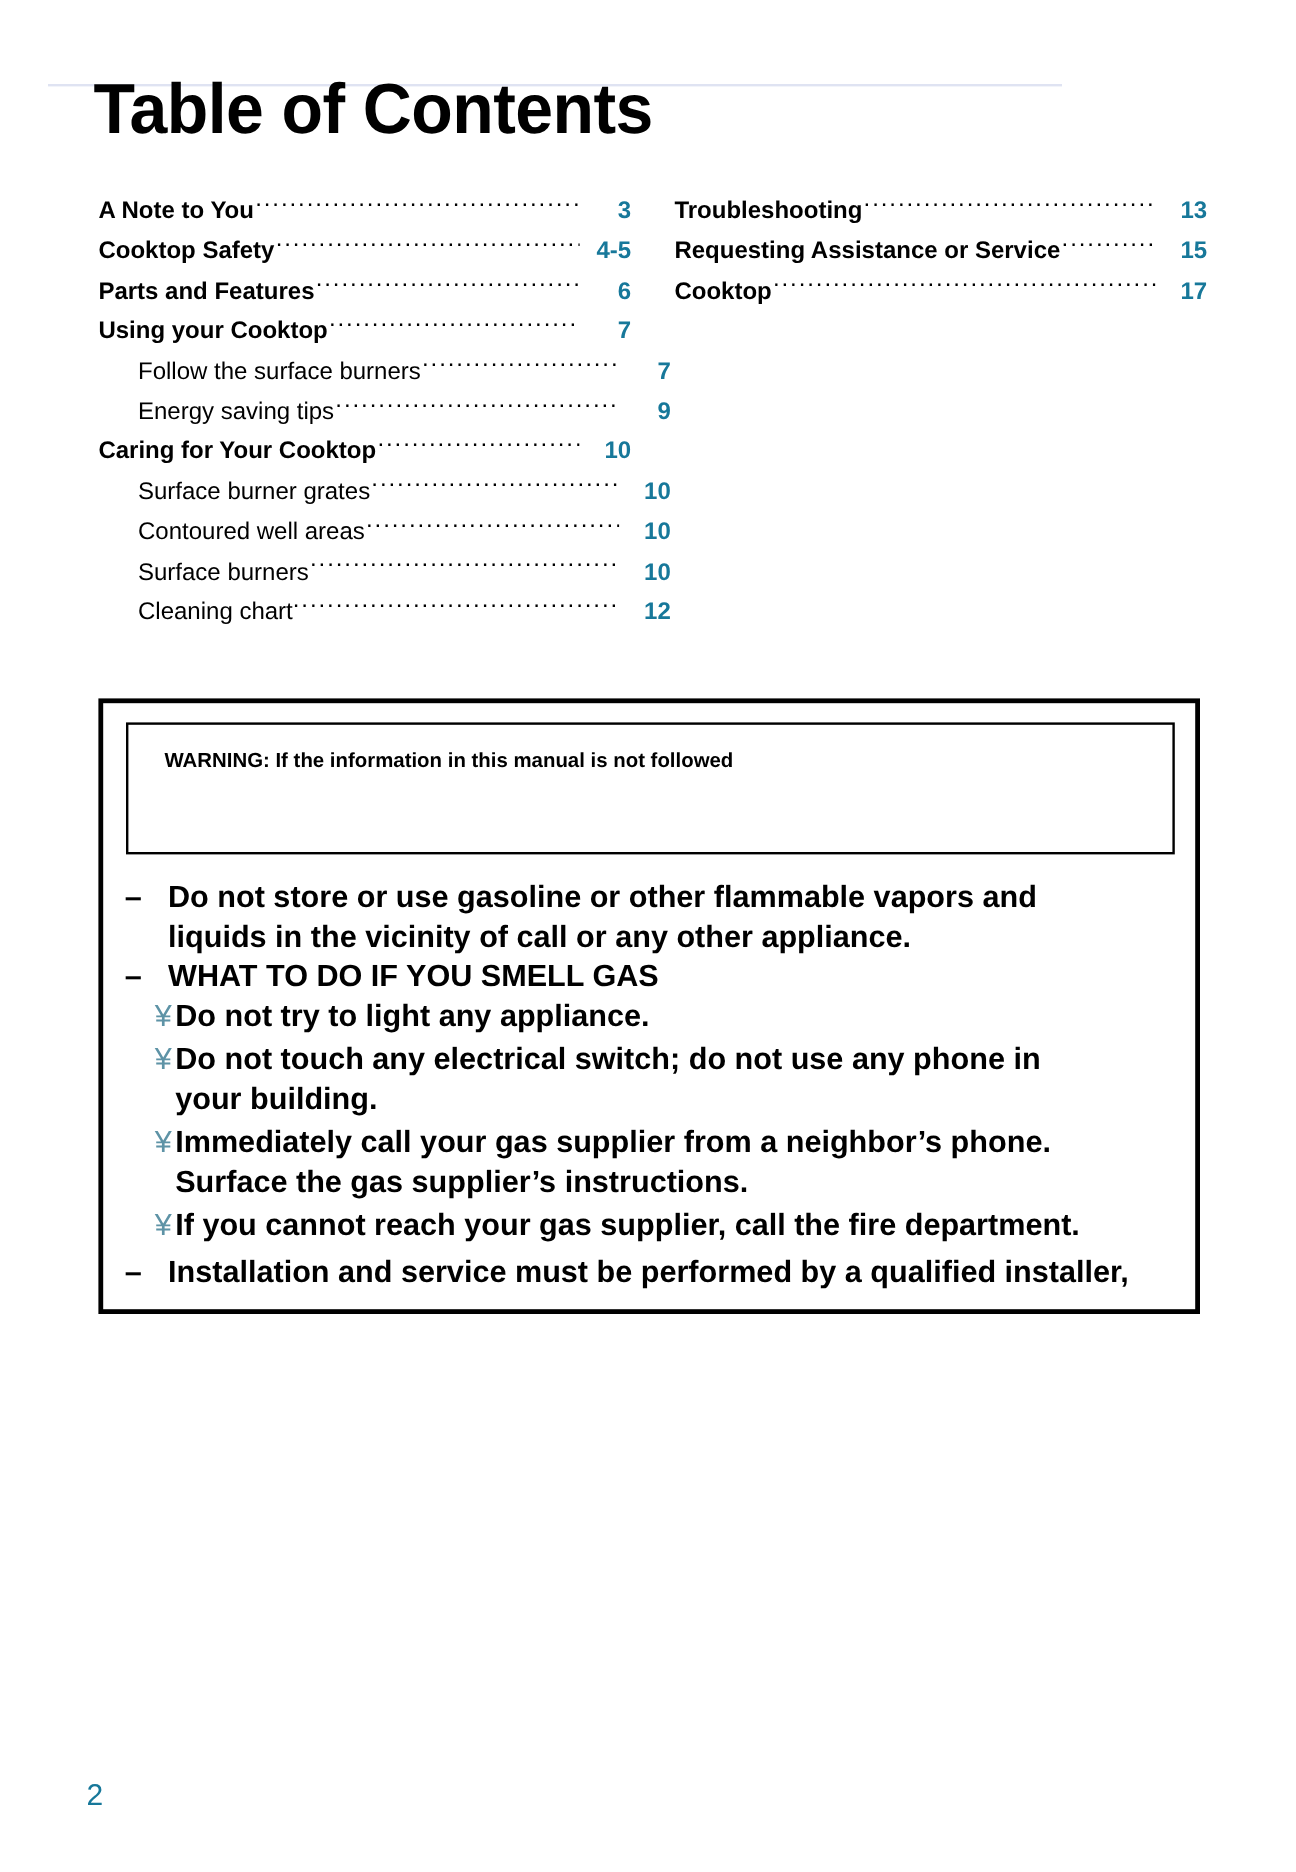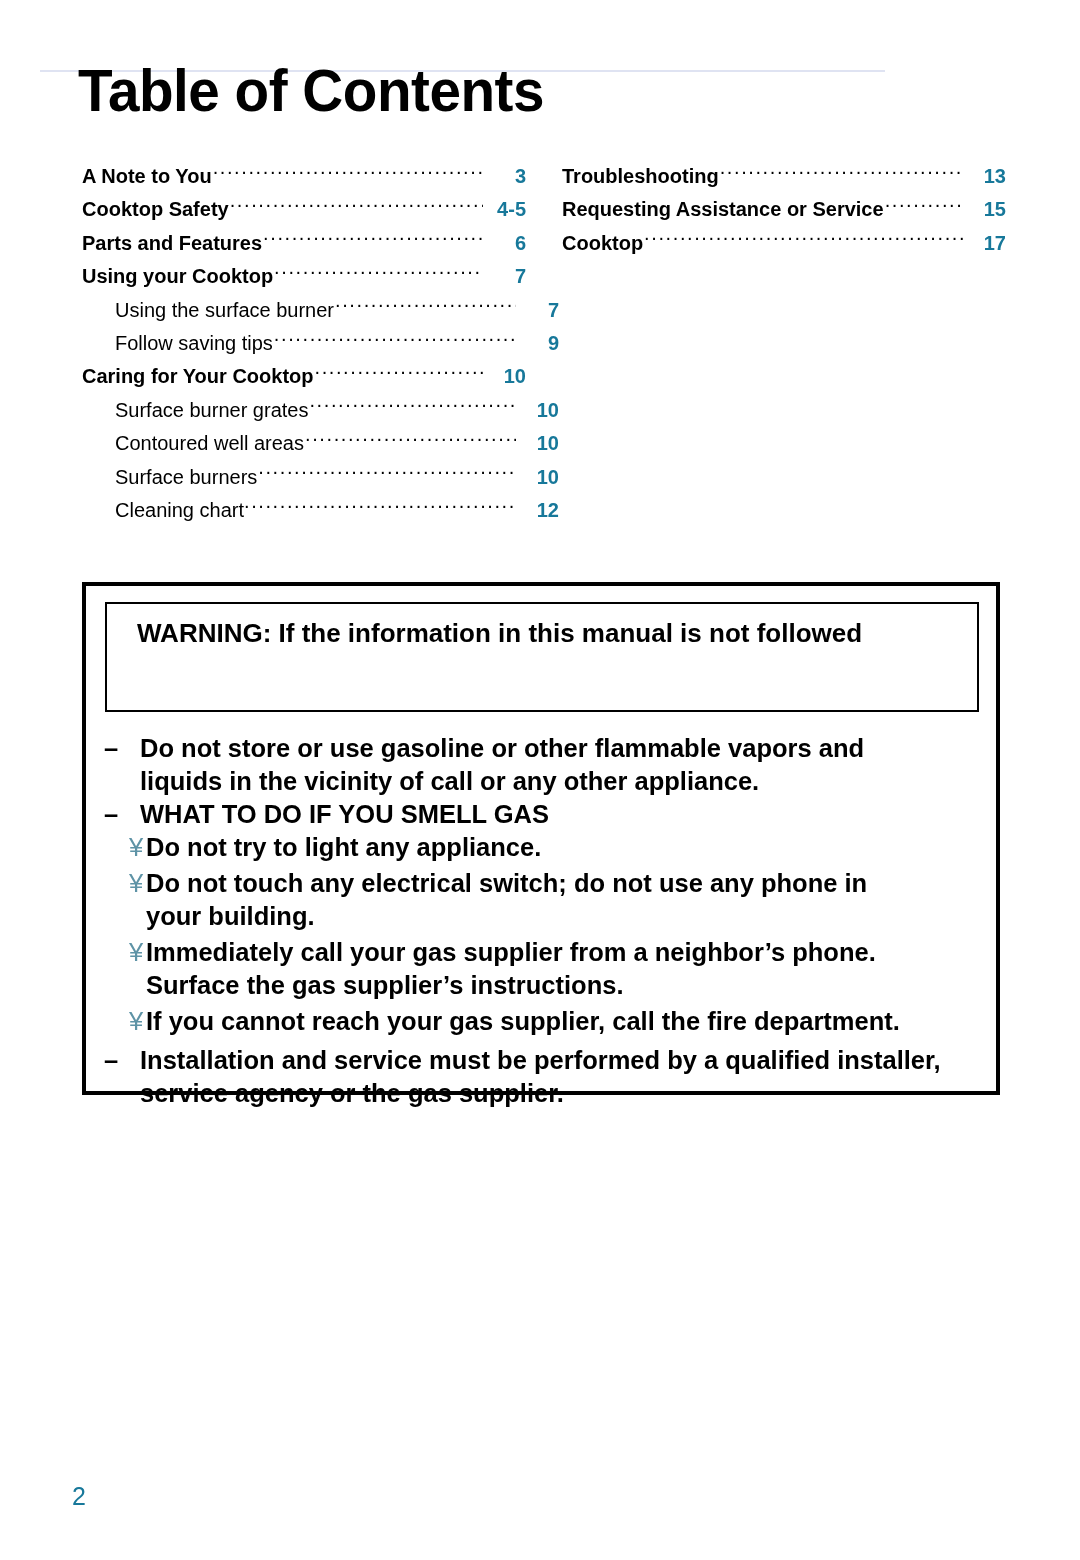--- a/index.html
+++ b/index.html
@@ -114,21 +114,21 @@
     width: 874px;
     height: 110px;
     border: 2px solid #000000;
     box-sizing: border-box;
   }
   .warning-inner-text {
     position: absolute;
     left: 30px;
     top: 14px;
     right: 12px;
-    font-size: 26px;
+    font-size: 17px;
     font-weight: bold;
     line-height: 31px;
   }
   .warning-inner-text .ind {
     display: block;
     text-indent: 0;
     padding-left: 0;
   }
   .warning-inner-text .ln2,
   .warning-inner-text .ln3 { padding-left: 0px; }
@@ -197,26 +197,26 @@
         <span class="toc-label">Parts and Features</span>
         <span class="toc-dots"></span>
         <span class="toc-page">6</span>
       </div>
       <div class="toc-entry main">
         <span class="toc-label">Using your Cooktop</span>
         <span class="toc-dots"></span>
         <span class="toc-page">7</span>
       </div>
       <div class="toc-entry sub">
-        <span class="toc-label">Using the surface burner</span>
+        <span class="toc-label">Follow the surface burners</span>
         <span class="toc-dots"></span>
         <span class="toc-page">7</span>
       </div>
       <div class="toc-entry sub">
-        <span class="toc-label">Follow saving tips</span>
+        <span class="toc-label">Energy saving tips</span>
         <span class="toc-dots"></span>
         <span class="toc-page">9</span>
       </div>
       <div class="toc-entry main">
         <span class="toc-label">Caring for Your Cooktop</span>
         <span class="toc-dots"></span>
         <span class="toc-page">10</span>
       </div>
       <div class="toc-entry sub">
         <span class="toc-label">Surface burner grates</span>
@@ -294,19 +294,18 @@
       </div>
       <div style="height: 3px;"></div>
       <div class="w-sub">
         <span class="yen">¥</span>
         <div>If you cannot reach your gas supplier, call the fire department.</div>
       </div>
       <div style="height: 6px;"></div>
       <div class="w-item">
         <span class="dash">–</span>
         <div>Installation and service must be performed by a qualified installer,</div>
-        <div>service agency or the gas supplier.</div>
       </div>
     </div>
 
 </div>
 
 <div class="folio">2</div>
 
 </body></html>

